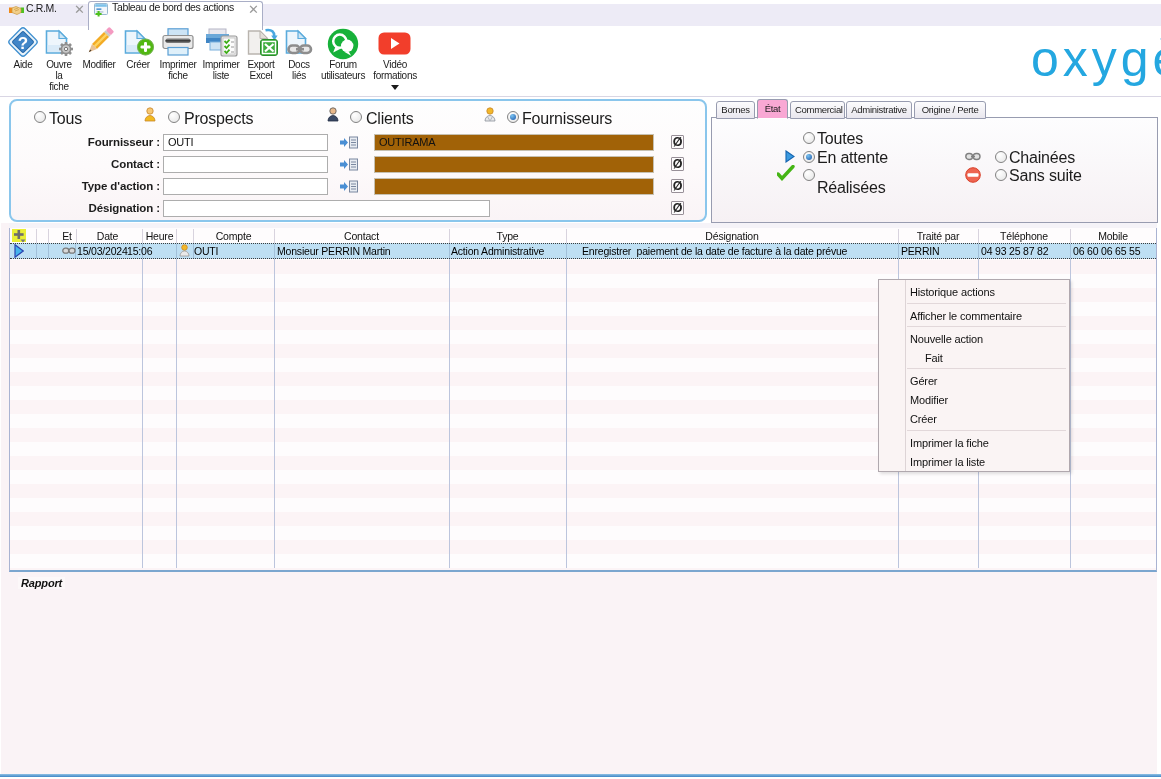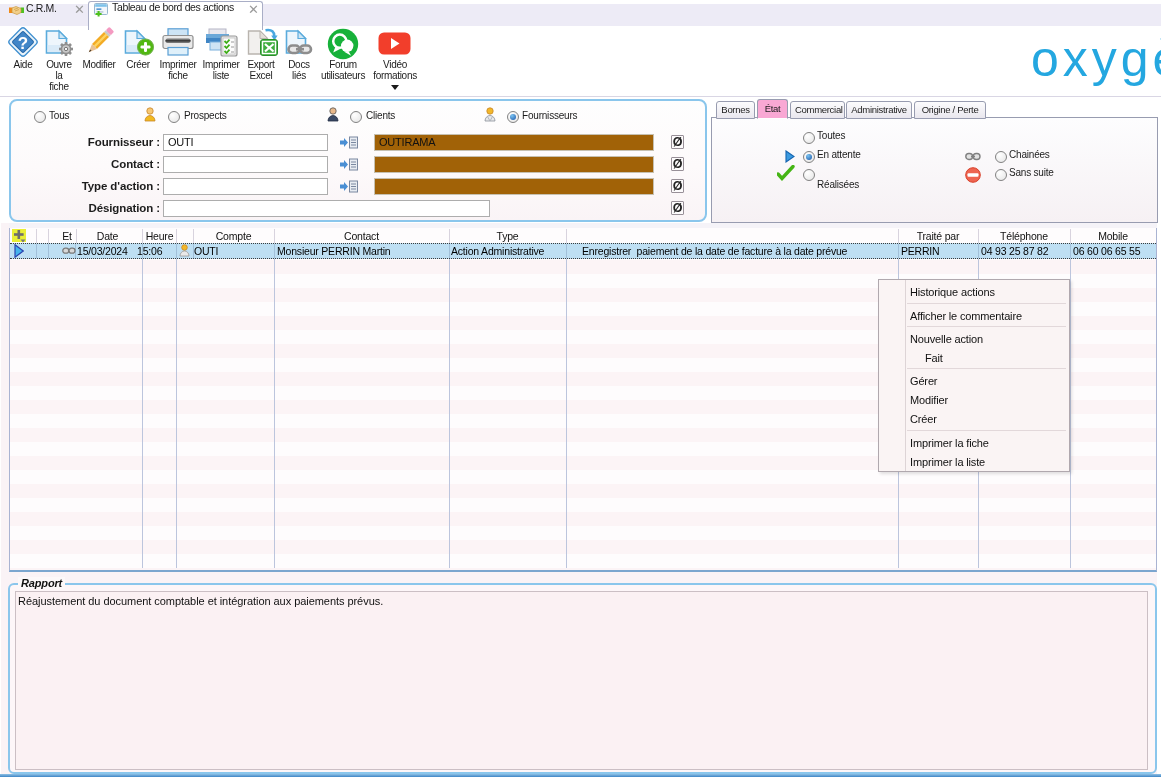--- a/index.html
+++ b/index.html
@@ -17,21 +17,21 @@
 .tlabel{position:absolute;font-size:10px;letter-spacing:-0.3px;line-height:11px;color:#1c1c1c;text-align:center;}
 #logo{position:absolute;left:1031px;top:30px;font-size:50px;letter-spacing:4px;color:#24a7e0;font-weight:400;}
 
 #fpanel{left:9px;top:99px;width:694px;height:119px;border:2px solid #8ac6ec;border-radius:8px;background:linear-gradient(#fefefe 0%,#fdfafb 55%,#faf4f6 100%);}
 .flabel{position:absolute;font-size:11.5px;letter-spacing:-0.1px;font-weight:bold;color:#1c1c1c;text-align:right;}
 .fin{position:absolute;height:15px;border:1px solid #adadad;background:#fff;font-size:11px;letter-spacing:-0.2px;color:#111;padding:0 0 0 4px;line-height:15px;}
 .fro{position:absolute;height:15px;border:1px solid #c6c0b0;background:#a16207;font-size:11px;letter-spacing:-0.2px;color:#111;padding:0 0 0 4px;line-height:15px;}
 .obtn{position:absolute;width:11px;height:12px;border:1px solid #989098;background:#fdfbfc;border-radius:1px;font-size:12.5px;font-weight:bold;color:#222;text-align:center;line-height:12px;}
 .radio{position:absolute;width:10px;height:10px;border:1px solid #828282;border-radius:50%;background:radial-gradient(circle at 35% 30%,#fff,#e4e4e4);}
 .radio.sel:after{content:"";position:absolute;left:2px;top:2px;width:6px;height:6px;border-radius:50%;background:radial-gradient(circle at 35% 30%,#7ac4f2,#1a55a8);}
-.rlabel{position:absolute;font-size:10px;letter-spacing:-0.2px;color:#1c1c1c;white-space:nowrap;}
+.rlabel{position:absolute;font-size:16px;letter-spacing:-0.2px;color:#1c1c1c;white-space:nowrap;}
 
 .rtab{position:absolute;top:101px;height:16px;background:linear-gradient(#fcfcfd,#e9e7ee);border:1px solid #989cb0;border-radius:3px 3px 0 0;font-size:9.5px;letter-spacing:-0.3px;color:#1c1c1c;text-align:center;line-height:16px;padding:0 4px;white-space:nowrap;}
 #rpanel{left:711px;top:117px;width:445px;height:104px;border:1px solid #989cb0;background:linear-gradient(#fdfdfe,#f6f1f4);}
 
 #tablewrap{left:9px;top:228px;width:1146px;height:342px;background:#fefcfd;border-left:1px solid #a9b3d2;border-right:1px solid #a9b3d2;border-bottom:2px solid #7ba6cf;}
 .hdr{position:absolute;top:1px;height:14px;font-size:10.5px;letter-spacing:-0.2px;color:#111;text-align:center;line-height:14px;}
 .vlineh{position:absolute;top:1px;height:14px;width:1px;background:#d8d3de;}
 .vline{position:absolute;top:30px;height:310px;width:1px;background:#bcc5dd;}
 .band{position:absolute;width:1146px;height:14px;background:#fcf4f6;}
 #selrow{position:absolute;left:0;top:15px;width:1146px;height:14px;background:#bedff3;border-top:1px dotted #3c3c3c;border-bottom:1px dotted #3c3c3c;}
@@ -314,20 +314,21 @@
       <rect x="5.5" y="1" width="2.6" height="9" fill="#6e6e6e"></rect>
       <rect x="2" y="4.2" width="9.6" height="2.6" fill="#6e6e6e"></rect>
       <path d="M8.5 10.5 L13.5 10.5 L11 13.5 Z" fill="#777"></path>
     </svg>
     <div class="hdr" style="left:42px;width:30px;">Et</div>
     <div class="hdr" style="left:67px;width:61px;">Date</div>
     <div class="hdr" style="left:132px;width:35px;">Heure</div>
     <div class="hdr" style="left:183px;width:81px;">Compte</div>
     <div class="hdr" style="left:264px;width:175px;">Contact</div>
     <div class="hdr" style="left:439px;width:117px;">Type</div>
+    <div class="hdr" style="left:556px;width:332px;">Désignation</div>
     <div class="hdr" style="left:888px;width:80px;">Traité par</div>
     <div class="hdr" style="left:968px;width:92px;">Téléphone</div>
     <div class="hdr" style="left:1060px;width:86px;">Mobile</div>
     <div class="vlineh" style="left:26px;"></div>
     <div class="vlineh" style="left:38px;"></div>
     <div class="vlineh" style="left:66px;"></div>
     <div class="vlineh" style="left:132px;"></div>
     <div class="vlineh" style="left:166px;"></div>
       <div class="vlineh" style="left:183px;"></div>
     <div class="vlineh" style="left:264px;"></div>
@@ -362,21 +363,21 @@
       <svg class="abs" style="left:4px;top:0px;" width="10" height="14" viewBox="0 0 10 14">
         <path d="M1 0.8 L9.2 7 L1 13.2 Z" fill="#45b4ec" stroke="#2a44b0" stroke-width="1.2"></path>
       </svg>
       <svg class="abs" style="left:52px;top:3px;" width="14" height="8" viewBox="0 0 14 8">
         <g fill="#d8d8d8" stroke="#7a7a7a" stroke-width="1.3">
           <rect x="0.8" y="1.2" width="6" height="5" rx="2.5"></rect>
           <rect x="7" y="1.2" width="6" height="5" rx="2.5"></rect>
         </g>
       </svg>
       <div class="rtext" style="left:67px;">15/03/2024</div>
-      <div class="rtext" style="left:127px;">15:06</div>
+      <div class="rtext" style="left:117px;">15:06</div>
       <svg class="abs" style="left:169px;top:0px;" width="11" height="13" viewBox="0 0 11 13">
         <circle cx="5.5" cy="3.5" r="2.8" fill="#f2b82a" stroke="#c8872a" stroke-width="0.8"></circle>
         <path d="M1 12 a4.5 5 0 0 1 9 0 Z" fill="#e9e9e9" stroke="#9a9a9a" stroke-width="0.8"></path>
       </svg>
       <div class="rtext" style="left:184px;">OUTI</div>
       <div class="rtext" style="left:267px;">Monsieur PERRIN Martin</div>
       <div class="rtext" style="left:441px;">Action Administrative</div>
       <div class="rtext" style="left:572px;">Enregistrer&nbsp; paiement de la date de facture à la date prévue</div>
       <div class="rtext" style="left:891px;">PERRIN</div>
       <div class="rtext" style="left:971px;">04 93 25 87 82</div>
@@ -394,25 +395,20 @@
     <div class="mi" style="top:72px;padding-left:15px;">Fait</div>
     <div class="msep" style="top:88px;"></div>
     <div class="mi" style="top:95px;">Gérer</div>
     <div class="mi" style="top:114px;">Modifier</div>
     <div class="mi" style="top:133px;">Créer</div>
     <div class="msep" style="top:150px;"></div>
     <div class="mi" style="top:157px;text-align:right;">Imprimer la fiche</div>
     <div class="mi" style="top:176px;">Imprimer la liste</div>
   </div>
 
-  <div class="abs" id="rapport">
-    <div class="abs" id="rbox" style="left:5px;top:6px;">
-      <div id="rtext">Réajustement du document comptable et intégration aux paiements prévus.</div>
-    </div>
-  </div>
   <div class="abs" id="rlegend">Rapport</div>
   <div class="abs" id="bline"></div>
 
   <svg class="abs" style="left:9px;top:5px;" width="15" height="10" viewBox="0 0 15 10">
     <rect x="0" y="2.5" width="3.5" height="5.5" fill="#f08a18"></rect>
     <rect x="11.5" y="2.5" width="3.5" height="5.5" fill="#4fc222"></rect>
     <path d="M3 3 L7 1.5 L12 3.5 L12 7.5 L8 9.5 L3 7.5 Z" fill="#f2cf8a" stroke="#c89a40" stroke-width="0.7"></path>
     <path d="M5 4.5 L9 3 M6 6 L10 4.5" stroke="#c89a40" stroke-width="0.7" fill="none"></path>
   </svg>
   <svg class="abs" style="left:94px;top:3px;" width="15" height="15" viewBox="0 0 15 15">

